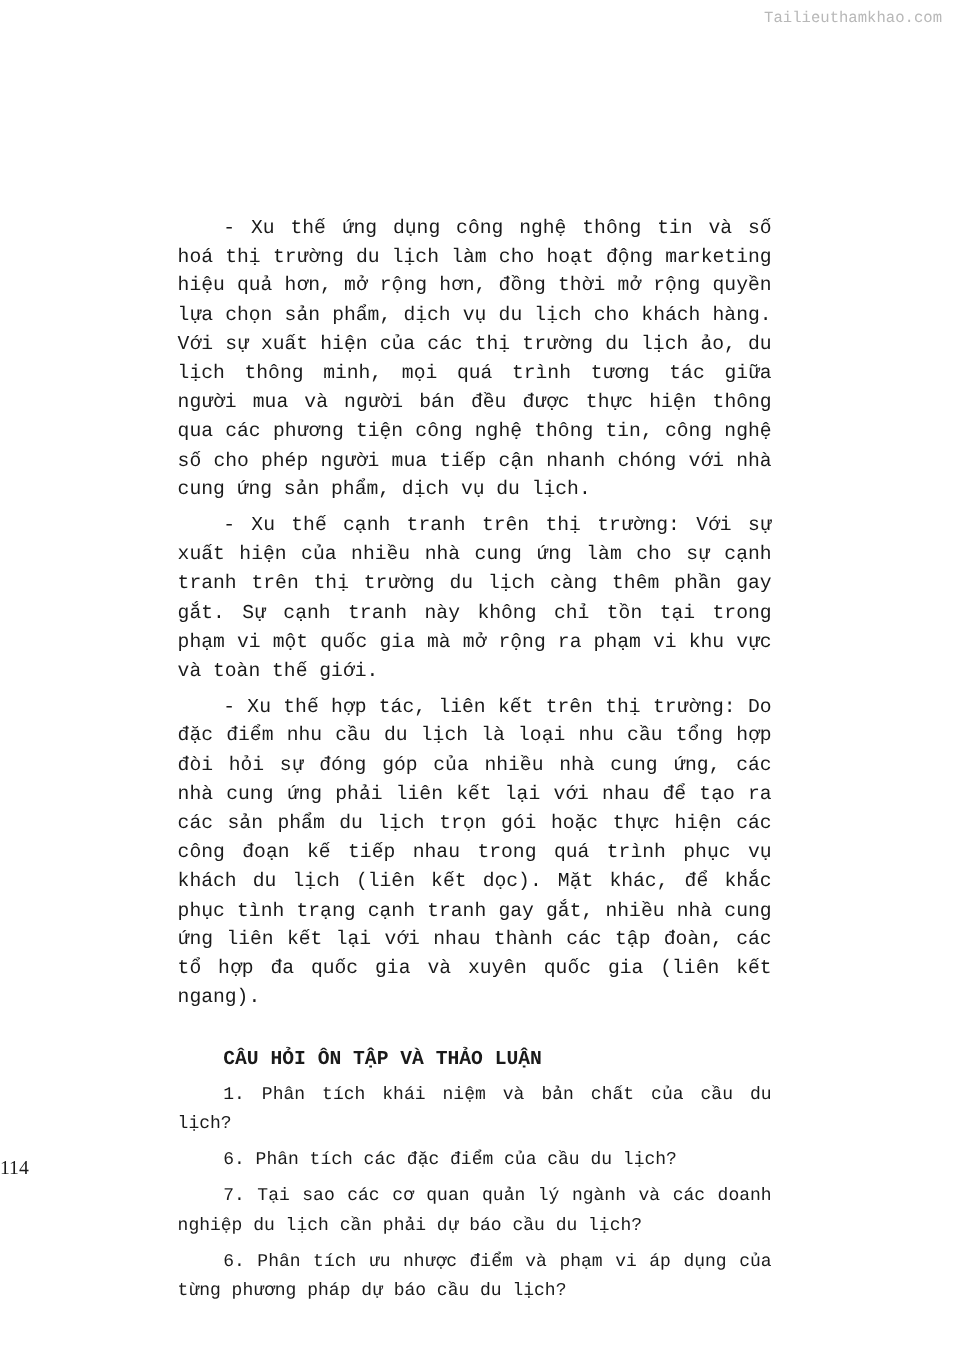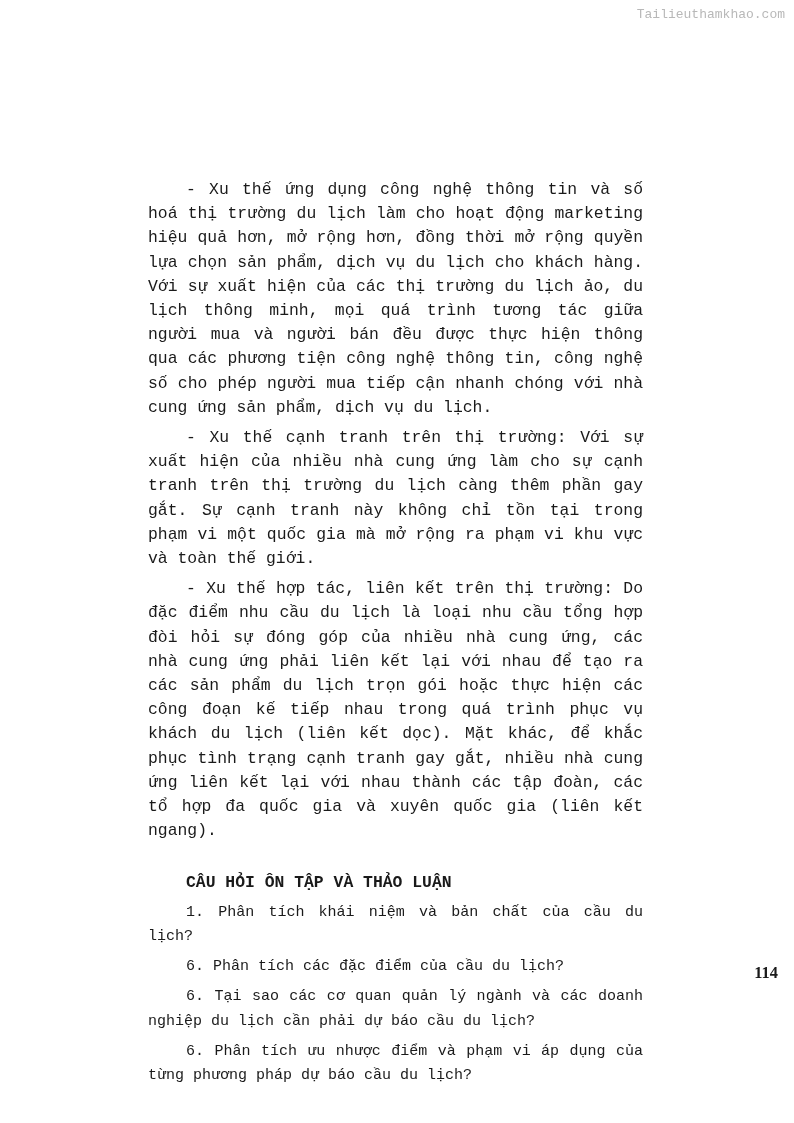--- a/index.html
+++ b/index.html
@@ -50,37 +50,36 @@
       font-size: 15px;
       line-height: 24.2px;
       text-align: justify;
       text-indent: 38px;
     }
     .page-number {
       position: absolute;
       top: 963px;
       left: 0;
       width: 778px;
-      text-align: right;
+      text-align: left;
       font-size: 16.4px;
       line-height: 20px;
-      font-weight: bold;
     }
   </style>
 </head>
 <body>
 
 <div class="watermark">Tailieuthamkhao.com</div>
 
 <div class="page-content">
   <p class="para">- Xu thế ứng dụng công nghệ thông tin và số hoá thị trường du lịch làm cho hoạt động marketing hiệu quả hơn, mở rộng hơn, đồng thời mở rộng quyền lựa chọn sản phẩm, dịch vụ du lịch cho khách hàng. Với sự xuất hiện của các thị trường du lịch ảo, du lịch thông minh, mọi quá trình tương tác giữa người mua và người bán đều được thực hiện thông qua các phương tiện công nghệ thông tin, công nghệ số cho phép người mua tiếp cận nhanh chóng với nhà cung ứng sản phẩm, dịch vụ du lịch.</p>
   <p class="para">- Xu thế cạnh tranh trên thị trường: Với sự xuất hiện của nhiều nhà cung ứng làm cho sự cạnh tranh trên thị trường du lịch càng thêm phần gay gắt. Sự cạnh tranh này không chỉ tồn tại trong phạm vi một quốc gia mà mở rộng ra phạm vi khu vực và toàn thế giới.</p>
   <p class="para">- Xu thế hợp tác, liên kết trên thị trường: Do đặc điểm nhu cầu du lịch là loại nhu cầu tổng hợp đòi hỏi sự đóng góp của nhiều nhà cung ứng, các nhà cung ứng phải liên kết lại với nhau để tạo ra các sản phẩm du lịch trọn gói hoặc thực hiện các công đoạn kế tiếp nhau trong quá trình phục vụ khách du lịch (liên kết dọc). Mặt khác, để khắc phục tình trạng cạnh tranh gay gắt, nhiều nhà cung ứng liên kết lại với nhau thành các tập đoàn, các tổ hợp đa quốc gia và xuyên quốc gia (liên kết ngang).</p>
 
   <div class="section-heading">CÂU HỎI ÔN TẬP VÀ THẢO LUẬN</div>
 
   <p class="question">1. Phân tích khái niệm và bản chất của cầu du lịch?</p>
   <p class="question">6. Phân tích các đặc điểm của cầu du lịch?</p>
-  <p class="question">6. Tại sao các cơ quan quản lý ngành và các doanh nghiệp du lịch cần phải dự báo cầu du lịch?</p>
+  <p class="question">7. Tại sao các cơ quan quản lý ngành và các doanh nghiệp du lịch cần phải dự báo cầu du lịch?</p>
   <p class="question">6. Phân tích ưu nhược điểm và phạm vi áp dụng của từng phương pháp dự báo cầu du lịch?</p>
 </div>
 
 <div class="page-number">114</div>
 
 </body></html>

